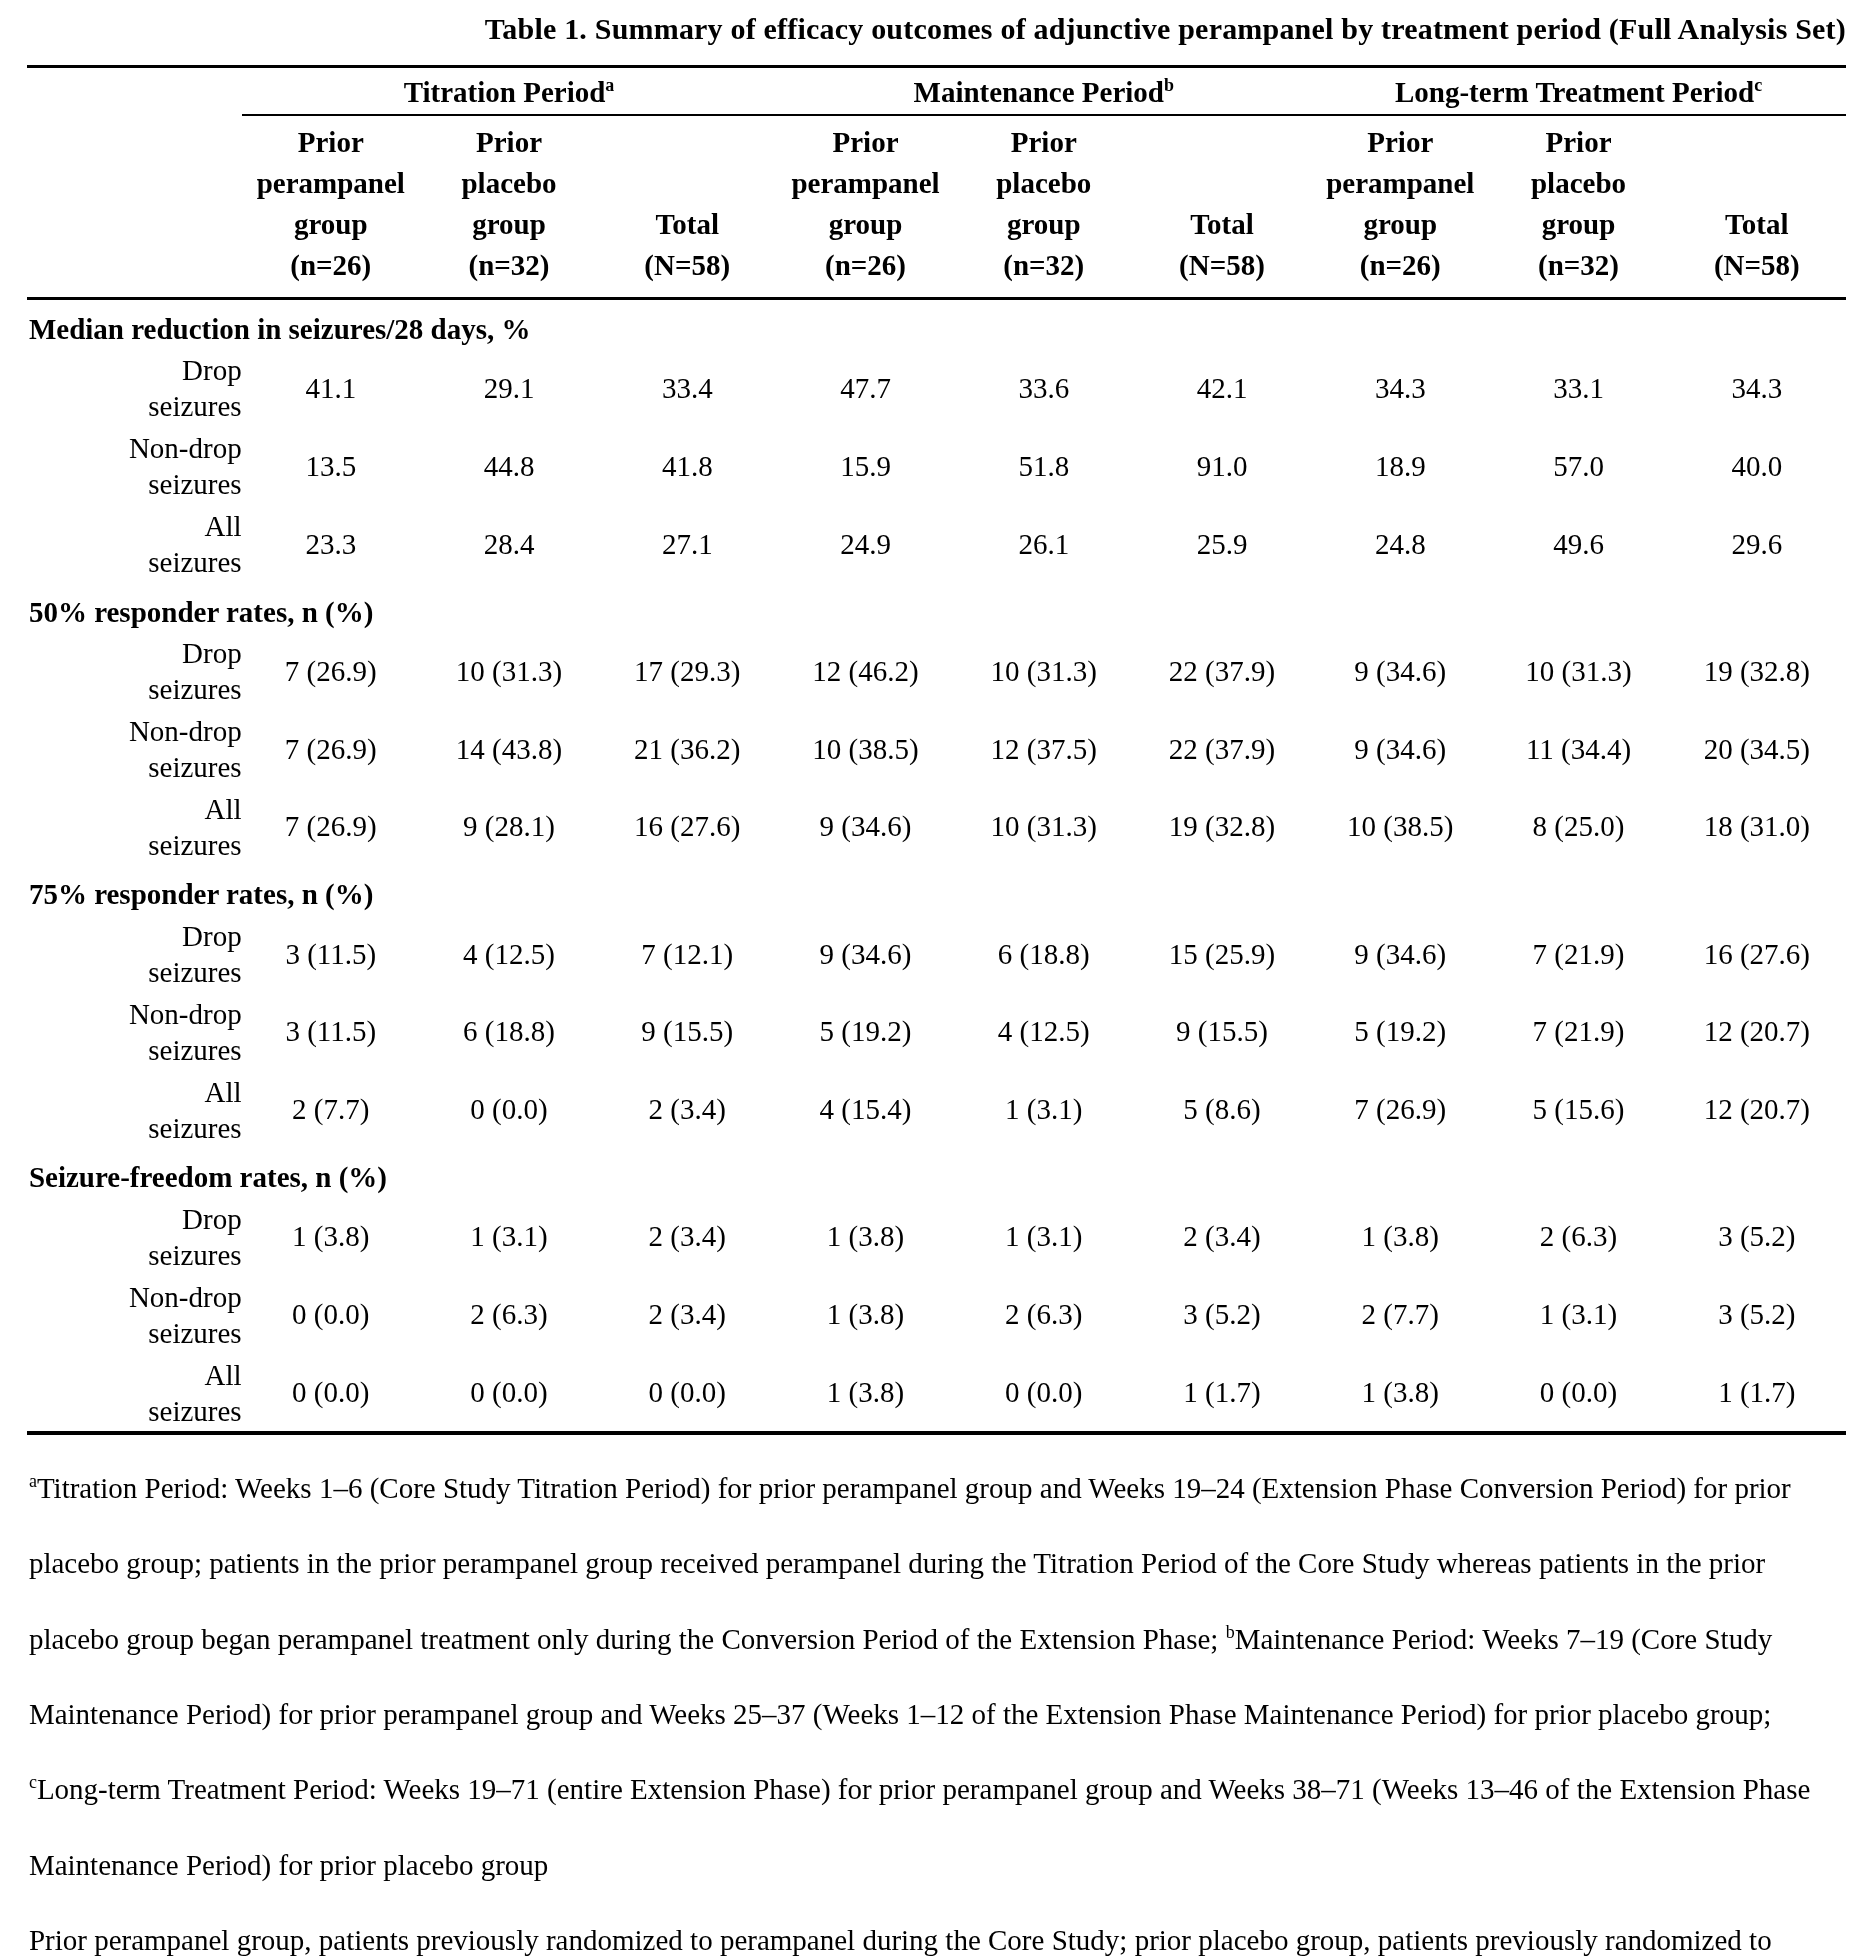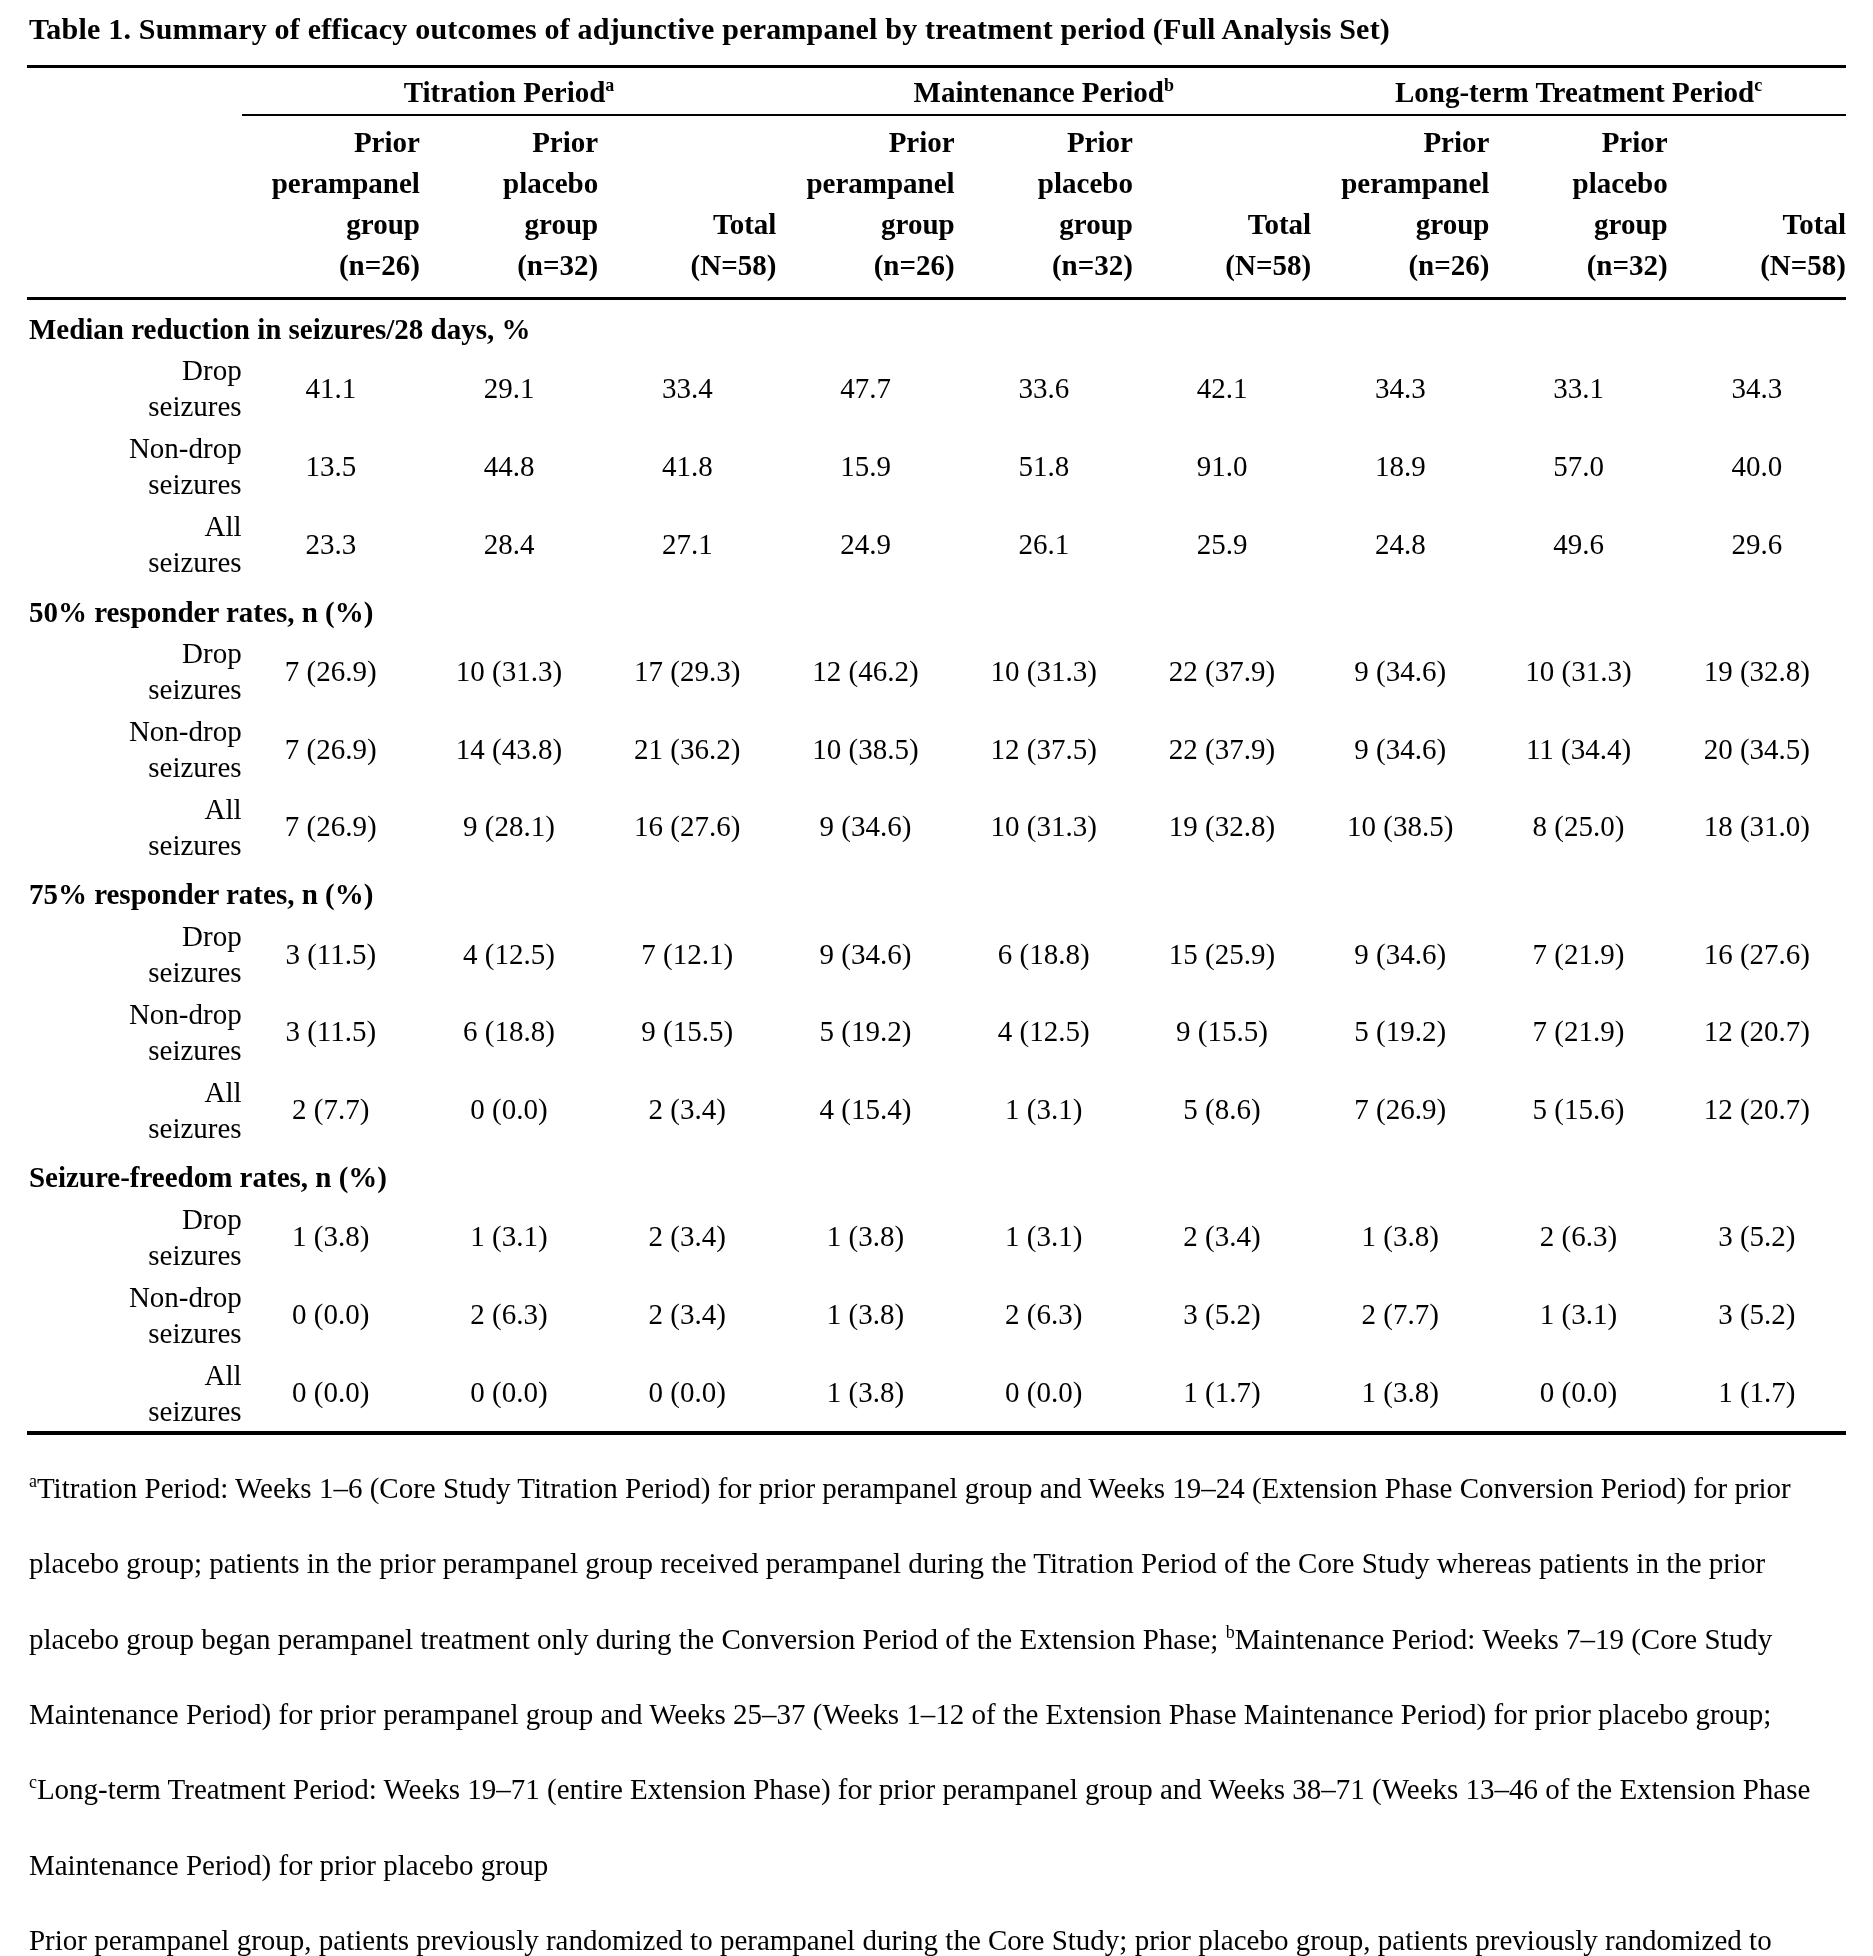--- a/index.html
+++ b/index.html
@@ -16,20 +16,21 @@
   }
   .page {
     padding: 7.7px 27px 9.7px 27px;
     box-sizing: border-box;
   }
   .doc-title {
     font-size: 30px;
     font-weight: bold;
     padding: 3.9px 0 19.3px 1.9px;
     letter-spacing: 0.2px;
+    text-align: right;
   }
   sup {
     font-size: 62%;
     vertical-align: super;
     line-height: 0;
   }
   table.efficacy {
     width: 100%;
     border-collapse: collapse;
     table-layout: fixed;
@@ -57,21 +58,20 @@
   #colhead-row th {
     font-size: 29px;
     font-weight: bold;
     text-align: center;
     vertical-align: bottom;
     padding: 5.8px 0 11.6px 0;
   }
   #colhead-row th div {
     line-height: 41px;
     white-space: nowrap;
-    text-align: right;
   }
   tr.section-row td {
     font-size: 29px;
     font-weight: bold;
     text-align: left;
     padding: 12.6px 0 3.9px 1.9px;
     white-space: nowrap;
   }
   tr.data-row td {
     font-size: 29px;

